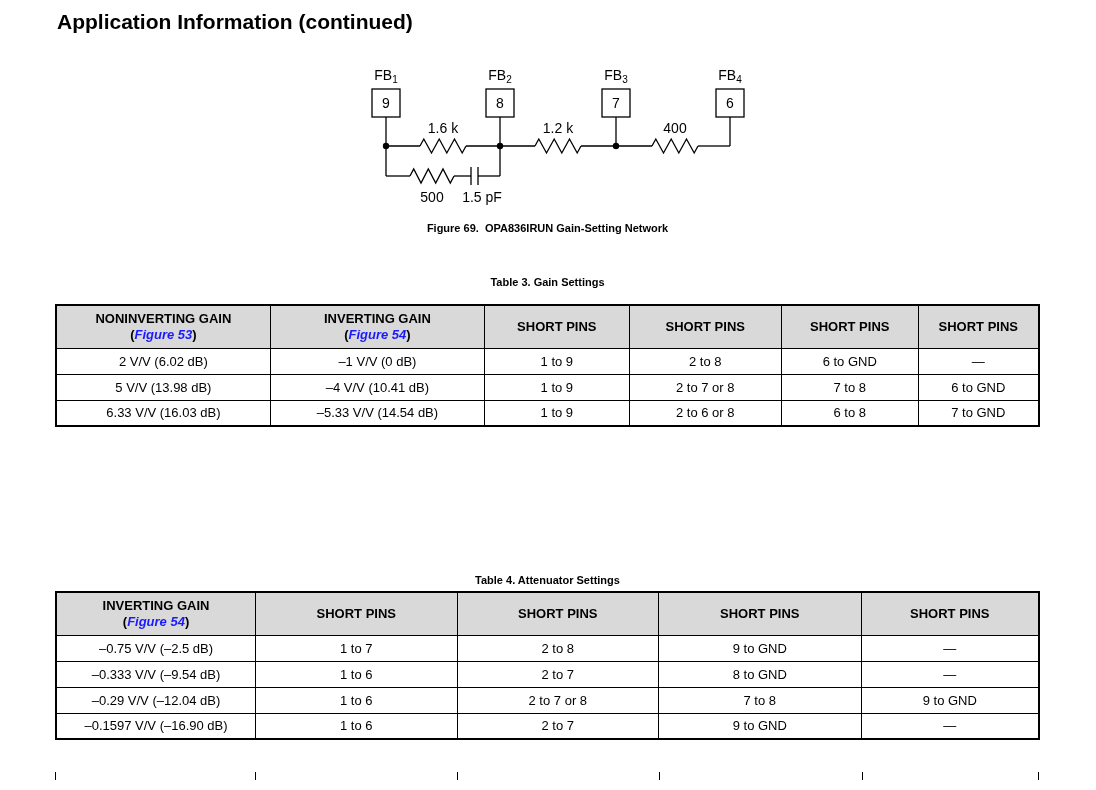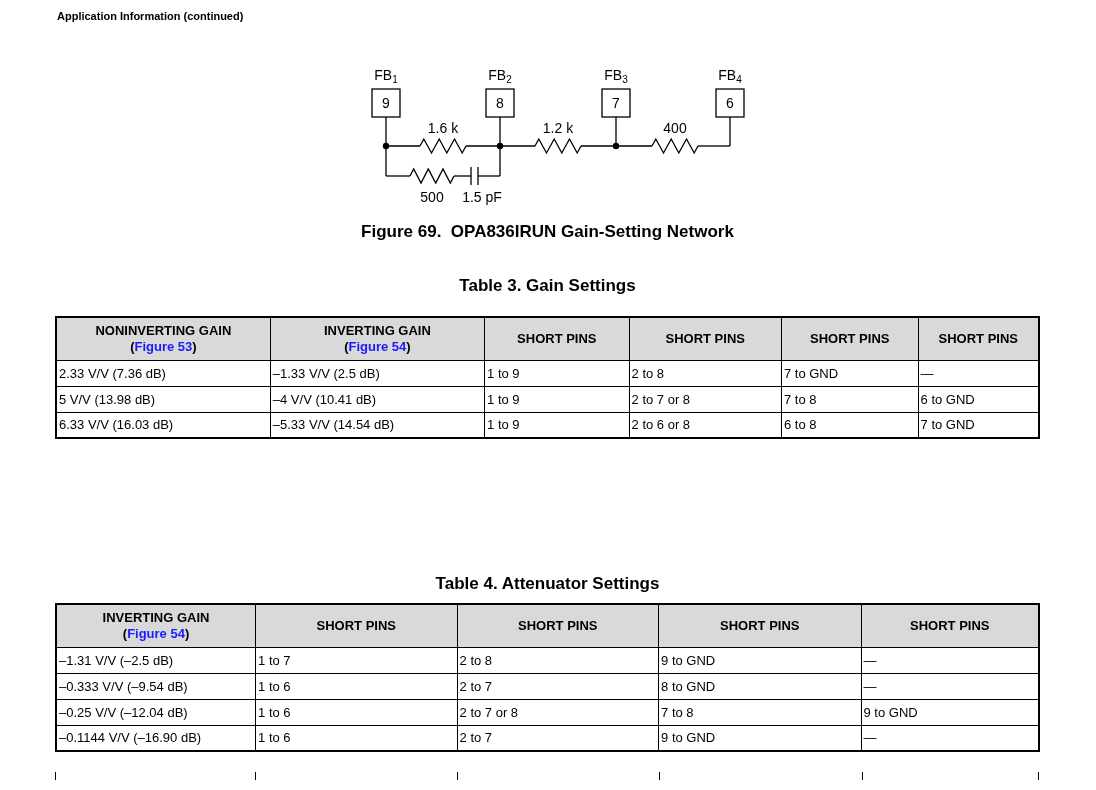--- a/index.html
+++ b/index.html
@@ -10,52 +10,51 @@
   * { box-sizing: border-box; }
   html, body { margin: 0; padding: 0; }
   body {
     width: 1096px; height: 790px;
     background: #ffffff; color: #000;
     font-family: "Liberation Sans", sans-serif;
     position: relative; overflow: hidden;
   }
   .heading {
     position: absolute; left: 57px; top: 10px; margin: 0;
-    font-size: 11px; font-weight: bold;
+    font-size: 21px; font-weight: bold;
   }
   .circuit { position: absolute; left: 330px; top: 55px; width: 450px; height: 150px; }
   .circuit svg text { font-family: "Liberation Sans", sans-serif; font-size: 14px; fill: #000; }
   .circuit svg tspan.sub { font-size: 10px; }
   .fig-caption, .tbl-caption {
     position: absolute; left: 55px; width: 985px;
-    text-align: center; font-weight: bold; font-size: 17px;
+    text-align: center; font-weight: bold; font-size: 11px;
   }
   .fig-caption { top: 222px; }
   #t3-caption { top: 276px; }
   #t4-caption { top: 574px; }
   table.tbl {
     position: absolute; left: 55px; width: 985px;
     border-collapse: collapse; table-layout: fixed;
-    font-size: 13px; 
+    font-size: 13px; text-align: center;
     border: 2px solid var(--border-col);
-    margin-top: 12px;
   }
   #table3 { top: 304px; }
   #table4 { top: 591px; }
   table.tbl th, table.tbl td {
     border: 1px solid var(--border-col);
     padding: 0 2px; vertical-align: middle;
     overflow: hidden; white-space: nowrap;
   }
   table.tbl thead th {
     background: var(--header-bg);
     height: 43px; font-size: 13px; font-weight: bold; line-height: 16px;
   }
   table.tbl tbody td { height: 26px; }
-  .link { color: var(--link-blue); cursor: pointer; }
+  .link { color: var(--link-blue); cursor: pointer; font-style: italic; }
   .stubs { position: absolute; left: 55px; top: 772px; width: 985px; height: 8px; }
   .stubs span { position: absolute; top: 0; width: 1px; height: 8px; background: var(--border-col); }
 </style>
 </head>
 <body>
 
 <div class="page">
 
   <h1 class="heading">Application Information (continued)</h1>
 
@@ -138,25 +137,25 @@
           <th>
             <div>SHORT PINS</div>
           </th>
           <th>
             <div>SHORT PINS</div>
           </th>
         </tr>
       </thead>
       <tbody>
         <tr>
-          <td>2.33 V/V (7.36 dB)</td>
-          <td>–1.33 V/V (2.5 dB)</td>
+          <td>2 V/V (6.02 dB)</td>
+          <td>–1 V/V (0 dB)</td>
           <td>1 to 9</td>
           <td>2 to 8</td>
-          <td>7 to GND</td>
+          <td>6 to GND</td>
           <td>—</td>
         </tr>
         <tr>
           <td>5 V/V (13.98 dB)</td>
           <td>–4 V/V (10.41 dB)</td>
           <td>1 to 9</td>
           <td>2 to 7 or 8</td>
           <td>7 to 8</td>
           <td>6 to GND</td>
         </tr>
@@ -195,42 +194,42 @@
           <th>
             <div>SHORT PINS</div>
           </th>
           <th>
             <div>SHORT PINS</div>
           </th>
         </tr>
       </thead>
       <tbody>
         <tr>
-          <td>–1.31 V/V (–2.5 dB)</td>
+          <td>–0.75 V/V (–2.5 dB)</td>
           <td>1 to 7</td>
           <td>2 to 8</td>
           <td>9 to GND</td>
           <td>—</td>
         </tr>
         <tr>
           <td>–0.333 V/V (–9.54 dB)</td>
           <td>1 to 6</td>
           <td>2 to 7</td>
           <td>8 to GND</td>
           <td>—</td>
         </tr>
         <tr>
-          <td>–0.25 V/V (–12.04 dB)</td>
+          <td>–0.29 V/V (–12.04 dB)</td>
           <td>1 to 6</td>
           <td>2 to 7 or 8</td>
           <td>7 to 8</td>
           <td>9 to GND</td>
         </tr>
         <tr>
-          <td>–0.1144 V/V (–16.90 dB)</td>
+          <td>–0.1597 V/V (–16.90 dB)</td>
           <td>1 to 6</td>
           <td>2 to 7</td>
           <td>9 to GND</td>
           <td>—</td>
         </tr>
       </tbody>
     </table>
 
   <div class="stubs">
     <span style="left:0;"></span>

